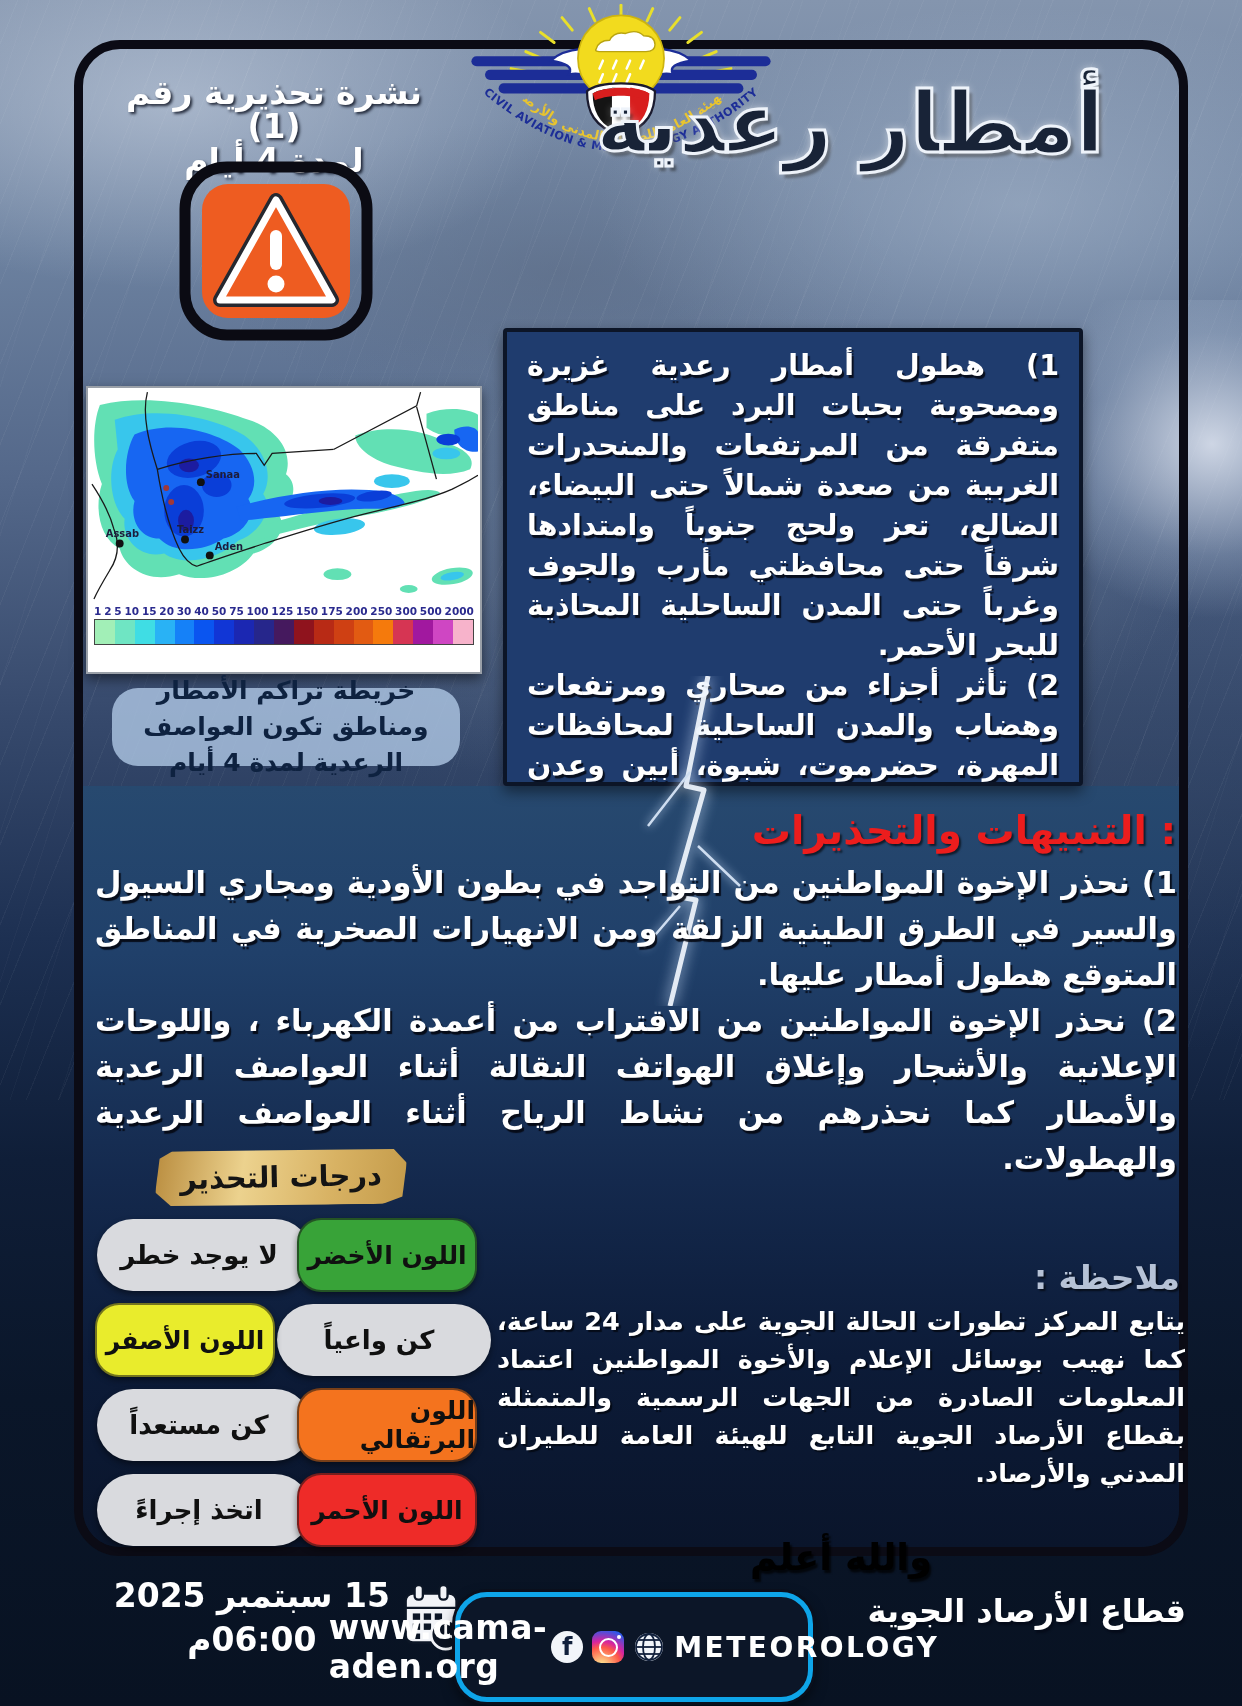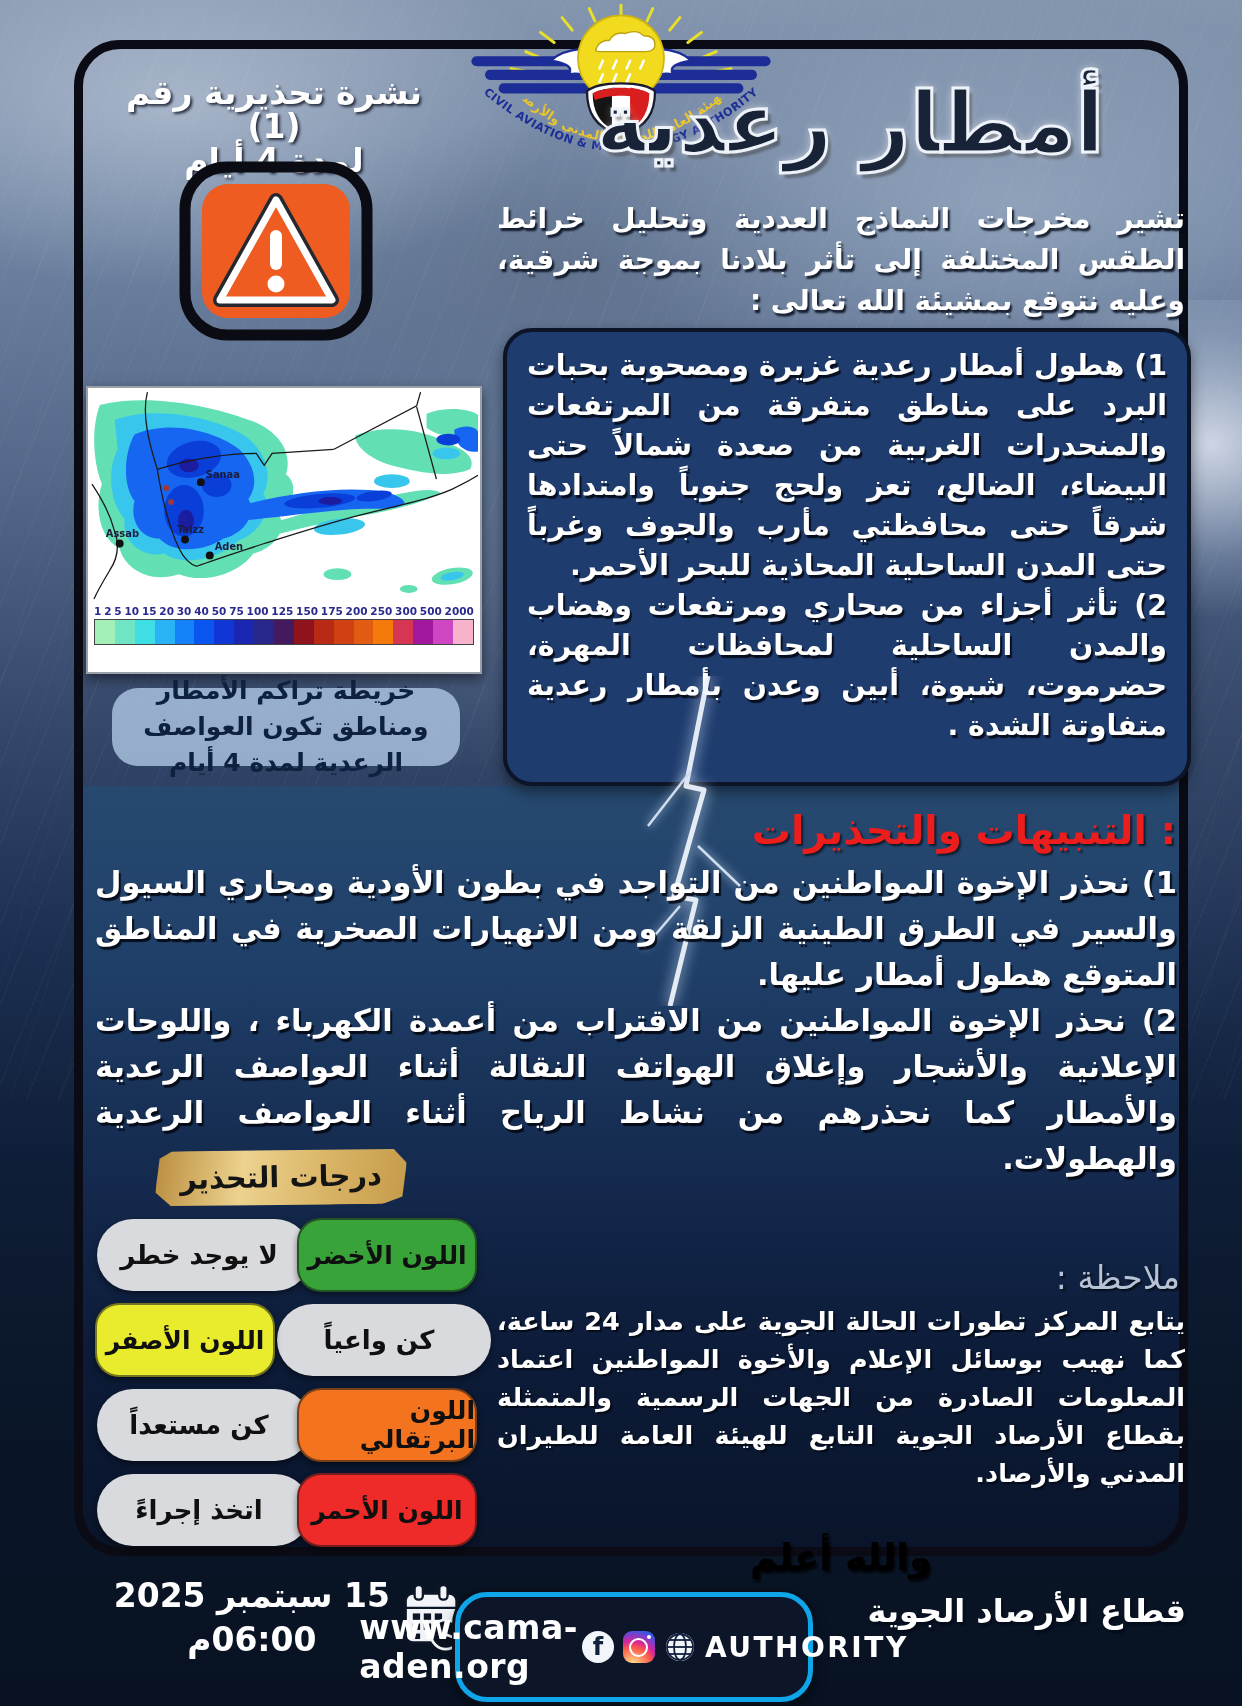--- a/index.html
+++ b/index.html
@@ -27,21 +27,21 @@
     background:linear-gradient(180deg,#27496f 0%,#20406a 22%,#14294d 52%,#0c1b38 75%,#0a152b 100%);}
   .arab{direction:rtl;}
   .wshadow{text-shadow:2px 3px 2px rgba(5,10,25,.85);}
   .bulletin{left:104px;top:76px;width:340px;text-align:center;color:#fff;font-weight:bold;
     font-size:33px;line-height:34px;text-shadow:2px 2px 3px rgba(5,10,25,.8);}
   .big-title{left:520px;top:74px;width:660px;text-align:center;font-weight:bold;font-size:84px;
     color:#182337;-webkit-text-stroke:3px #eef3fa;
     text-shadow:0 0 10px rgba(255,255,255,.65),4px 5px 3px rgba(0,0,0,.45);}
   .intro{left:497px;top:198px;width:688px;height:126px;overflow:hidden;color:#fff;font-weight:bold;
     font-size:28px;line-height:41px;text-align:justify;}
-  .forecast-box{left:503px;top:328px;width:688px;height:458px;box-sizing:border-box;border-radius:29px;
+  .forecast-box{left:503px;top:328px;width:580px;height:458px;box-sizing:border-box;border-radius:4px;
     background:#1f3c6e;border:4px solid #0c1527;box-shadow:0 6px 14px rgba(0,0,0,.45);
     padding:14px 20px;overflow:hidden;}
   .forecast-box p{margin:0;color:#fff;font-weight:bold;font-size:28.5px;line-height:40px;text-align:justify;
     text-shadow:2px 3px 1px rgba(6,10,22,.9);}
   .map-box{left:86px;top:386px;width:396px;height:288px;background:#fff;border:2px solid #9aa0a8;
     box-sizing:border-box;box-shadow:0 5px 12px rgba(0,0,0,.5);padding:2px 2px 0 2px;}
   .legend-values{display:flex;justify-content:space-between;padding:0 4px;margin-top:1px;}
   .legend-values span{font-size:10.5px;font-weight:bold;color:#2a2a8e;}
   .legend-swatches{display:flex;height:24px;margin:2px 4px 0 4px;border:1px solid #444;}
   .legend-swatches span{flex:1;}
@@ -59,21 +59,21 @@
     border-radius:10px;clip-path:polygon(2% 14%,7% 2%,95% 6%,100% 30%,98% 88%,90% 100%,6% 96%,0 72%);
     display:flex;align-items:center;justify-content:center;color:#141414;font-weight:bold;font-size:29px;
     box-shadow:0 4px 8px rgba(0,0,0,.5);}
   .levels{left:95px;top:1218px;width:382px;direction:rtl;}
   .level-row{display:flex;align-items:center;margin-bottom:11px;height:74px;}
   .level-pill{display:flex;align-items:center;justify-content:center;font-weight:bold;color:#101010;box-sizing:border-box;}
   .level-pill.color{width:180px;height:74px;border-radius:24px;font-size:25px;z-index:2;
     border:2px solid rgba(20,20,20,.55);box-shadow:0 3px 6px rgba(0,0,0,.45);}
   .level-pill.action{flex:1;height:72px;border-radius:36px;background:#d9dade;font-size:26px;
     margin-left:2px;margin-right:-14px;padding-right:10px;box-shadow:0 3px 6px rgba(0,0,0,.45);}
-  .note-heading{left:640px;top:1258px;width:540px;text-align:right;color:#b6c2d6;font-weight:normal;
+  .note-heading{left:640px;top:1258px;width:540px;text-align:right;color:#b6c2d6;font-weight:bold;
     font-size:33px;text-shadow:2px 2px 2px rgba(0,0,0,.6);}
   .note-body{left:497px;top:1302px;width:688px;height:228px;overflow:hidden;color:#fff;font-weight:bold;
     font-size:25.5px;line-height:38px;text-align:justify;text-shadow:2px 2px 1px rgba(4,8,18,.85);}
   .tagline{left:497px;top:1536px;width:688px;text-align:center;color:#000000;font-weight:bold;
     font-size:37px;text-shadow:2px 3px 2px rgba(0,0,0,.7);}
   .sector{left:790px;top:1592px;width:396px;text-align:right;color:#fff;font-weight:bold;font-size:32px;}
   .datetime{left:88px;top:1574px;width:376px;display:flex;align-items:center;justify-content:flex-end;gap:10px;}
   .date-lines{text-align:center;color:#fff;font-weight:bold;font-size:33px;line-height:44px;direction:rtl;}
   .site-badge{left:455px;top:1592px;width:358px;height:110px;box-sizing:border-box;border-radius:32px;
     background:#0c1628;border:5px solid #0ea5e9;box-shadow:0 0 0 3px #0a0f1c, 0 6px 14px rgba(0,0,0,.6);
@@ -170,21 +170,20 @@
       <rect x="7" y="7" width="182" height="168" rx="42" fill="none" stroke="#0b0b13" stroke-width="11"></rect>
       <rect x="24" y="24" width="148" height="134" rx="26" fill="#ee5c21"></rect>
       <path d="M98,40 L154,140 L42,140 Z" fill="#ee5c21" stroke="#26282f" stroke-width="14" stroke-linejoin="round"></path>
       <path d="M98,40 L154,140 L42,140 Z" fill="#ee5c21" stroke="#ffffff" stroke-width="7" stroke-linejoin="round"></path>
       <rect x="92" y="70" width="12" height="40" rx="6" fill="#fff"></rect>
       <circle cx="98" cy="124" r="8.5" fill="#fff"></circle>
     </svg>
   </div>
 
   <div class="abs big-title arab">أمطار رعدية</div>
-  <div class="abs intro arab wshadow">تشير مخرجات النماذج العددية وتحليل خرائط الطقس المختلفة إلى تأثر بلادنا بموجة شرقية، وعليه نتوقع بمشيئة الله تعالى :</div>
 
   <div class="abs forecast-box arab">
     <p>1) هطول أمطار رعدية غزيرة ومصحوبة بحبات البرد على مناطق متفرقة من المرتفعات والمنحدرات الغربية من صعدة شمالاً حتى البيضاء، الضالع، تعز ولحج جنوباً وامتدادها شرقاً حتى محافظتي مأرب والجوف وغرباً حتى المدن الساحلية المحاذية للبحر الأحمر.</p>
     <p>2) تأثر أجزاء من صحاري ومرتفعات وهضاب والمدن الساحلية لمحافظات المهرة، حضرموت، شبوة، أبين وعدن بأمطار رعدية متفاوتة الشدة .</p>
   </div>
 
   <div class="abs map-box">
     <svg class="map-svg" viewBox="0 0 392 212" width="388" height="210">
       <rect x="0" y="0" width="392" height="212" fill="#ffffff"></rect>
       <g fill="#62e0b4">
@@ -363,17 +362,17 @@
       <svg class="globe-icon" viewBox="0 0 32 32">
         <circle cx="16" cy="16" r="14" fill="#f2f5fa"></circle>
         <g fill="none" stroke="#11203c" stroke-width="1.8">
           <circle cx="16" cy="16" r="13"></circle>
           <ellipse cx="16" cy="16" rx="6" ry="13"></ellipse>
           <line x1="3" y1="16" x2="29" y2="16"></line>
           <line x1="5" y1="9" x2="27" y2="9"></line>
           <line x1="5" y1="23" x2="27" y2="23"></line>
         </g>
       </svg>
-      <div class="social-handle">AUTHORITY</div>
+      <div class="social-handle">METEOROLOGY</div>
     </div>
   </div>
 
 </div>
 
 </body></html>

